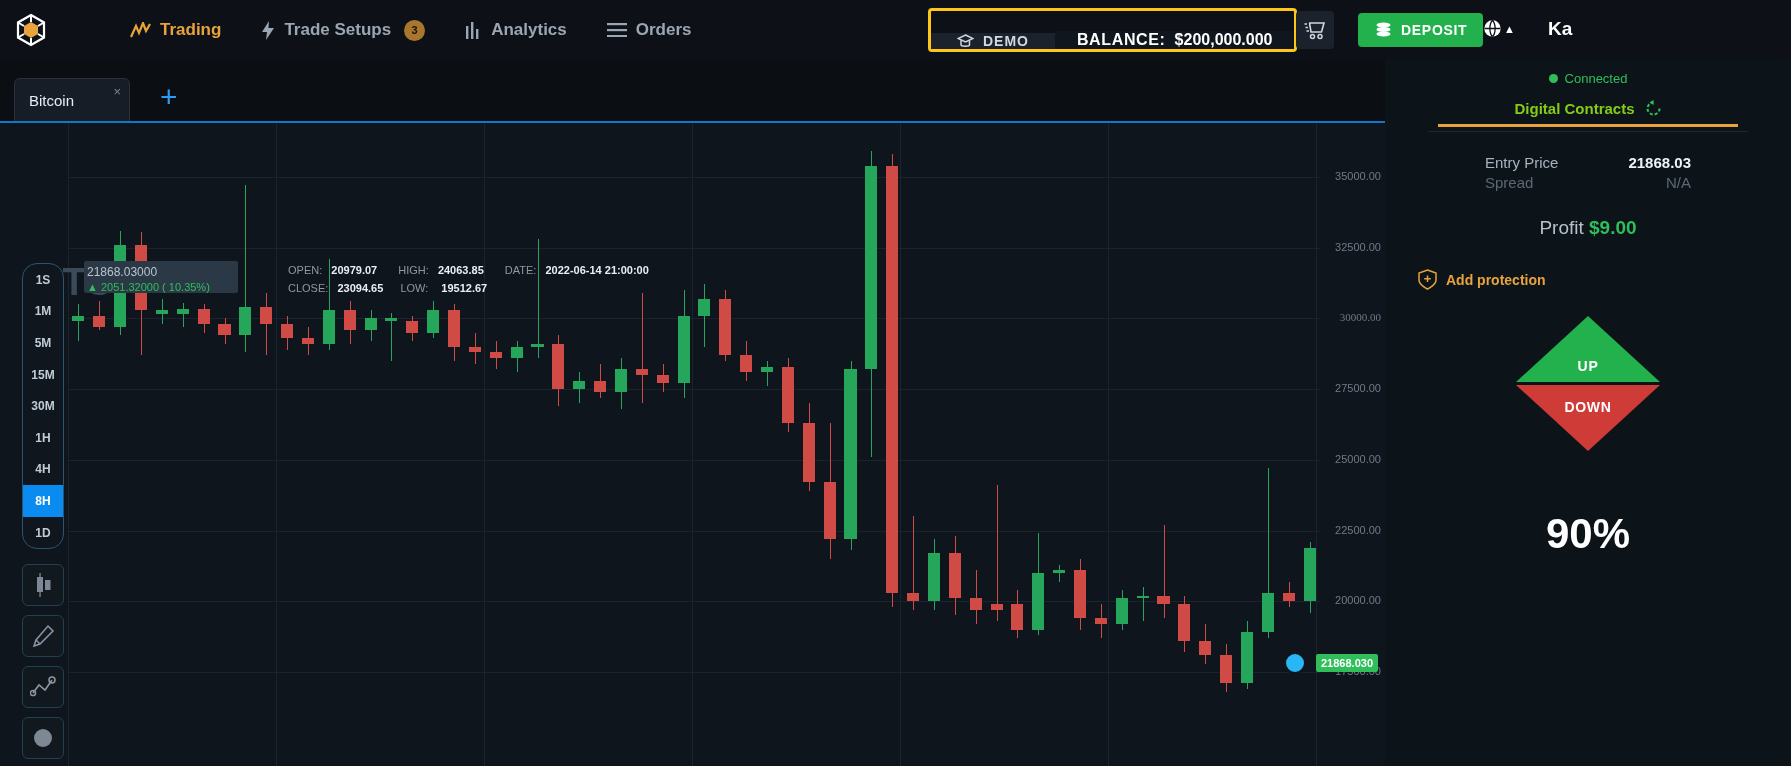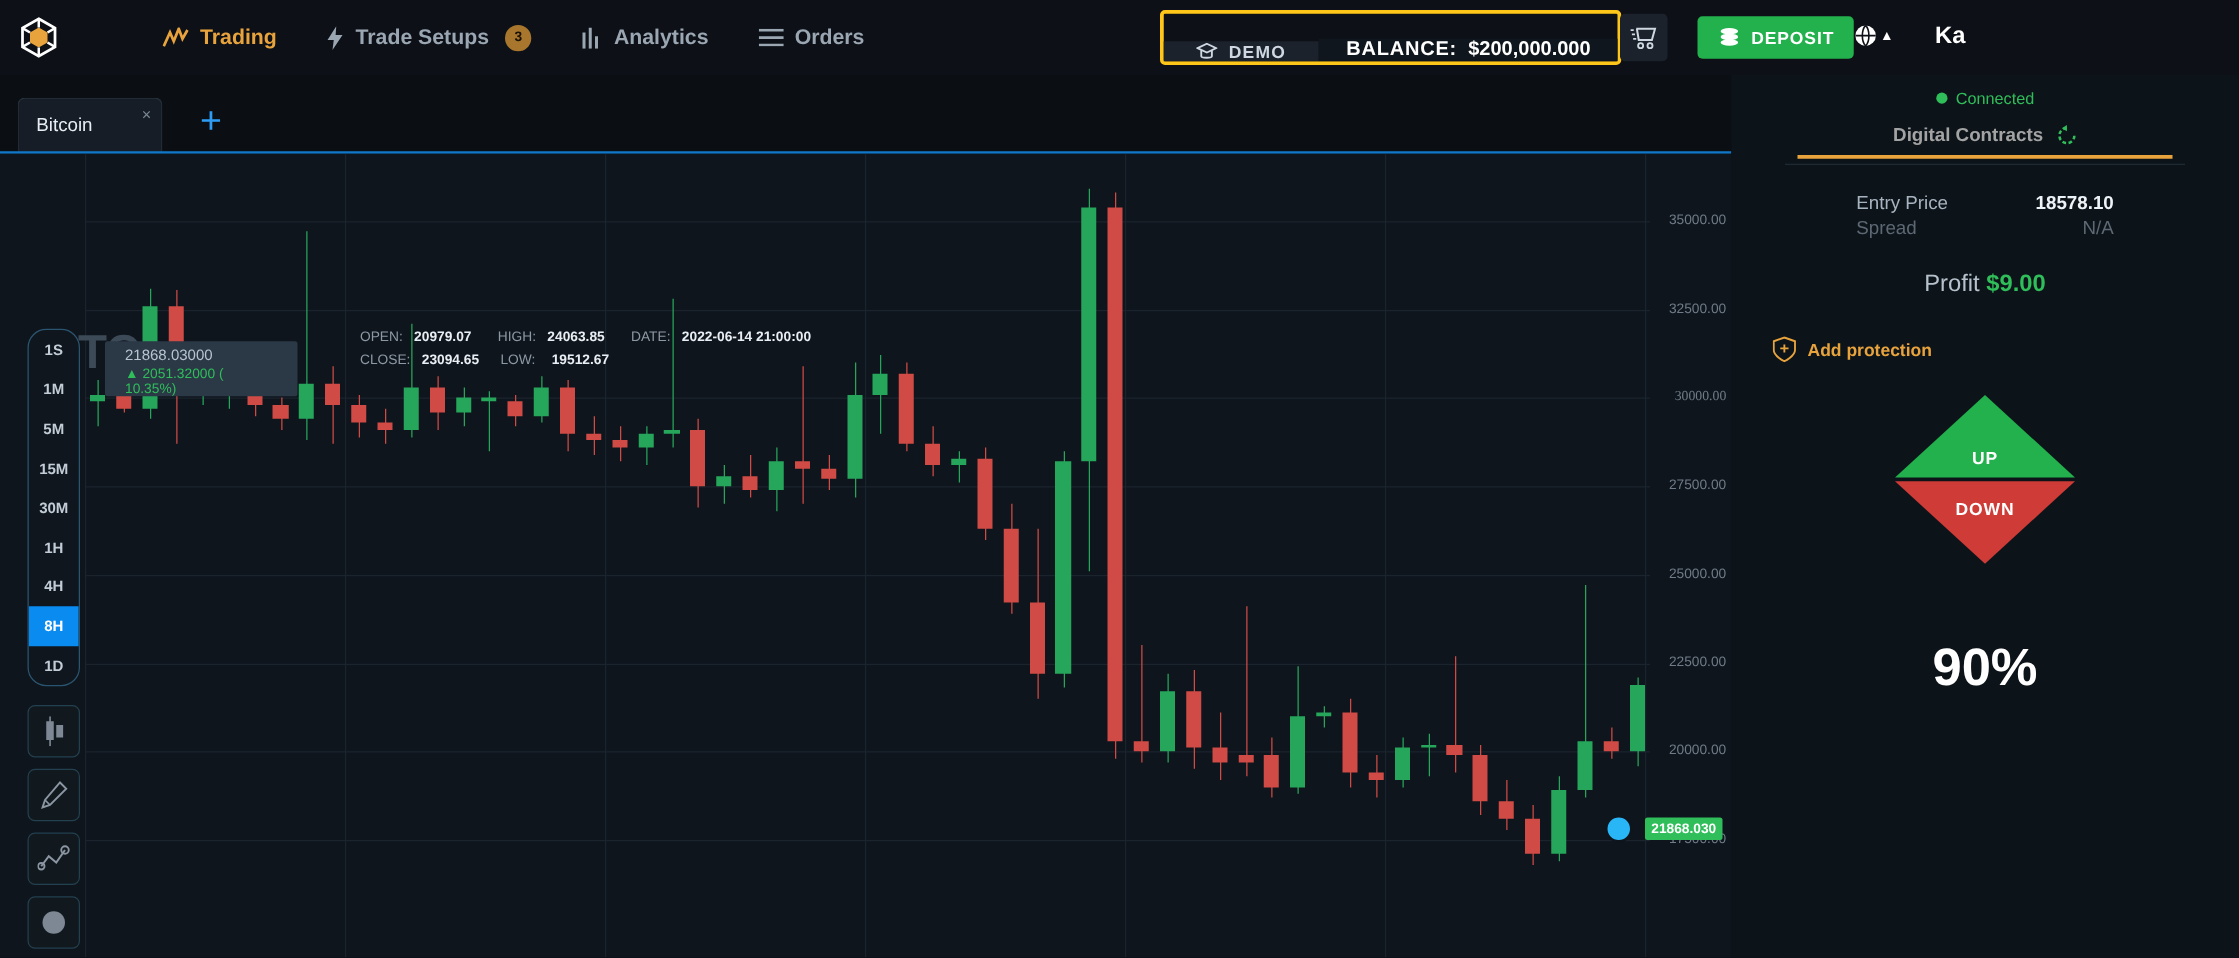--- a/index.html
+++ b/index.html
@@ -127,24 +127,23 @@
   .cbody { position:absolute; }
 
   .watermark {
     position:absolute; left:36px; top:138px;
     font-size:38px; font-weight:bold; color:#3c4957;
     letter-spacing:-1px; pointer-events:none;
   }
 
   .ohlc-tip {
     position:absolute; left:84px; top:138px;
-    width:154px; height:44px;
+    width:154px; height:32px;
     background:#2b3947; border-radius:2px;
-    padding:4px 16px;
-    margin-top:12px;
+    padding:4px 3px;
   }
   .ohlc-tip .p1 { font-size:12px; color:#b9c4d0; }
   .ohlc-tip .p2 { font-size:11px; color:#2fbe5a; margin-top:2px; }
 
   .ohlc-row {
     position:absolute; font-size:11px; color:#8d98a5; white-space:nowrap;
   }
   .ohlc-row b { color:#e8eef4; font-weight:bold; }
   .ohlc-row .k { display:inline-block; }
 
@@ -197,21 +196,21 @@
     background:#0d1419;
   }
   .conn {
     display:flex; align-items:center; justify-content:center; gap:7px;
     margin-top:11px; font-size:13px; color:#2fbe5a;
   }
   .conn .dot { width:9px; height:9px; border-radius:50%; background:#2fbe5a; }
   .dc-tab {
     margin:14px auto 0; width:300px;
     display:flex; align-items:center; justify-content:center; gap:10px;
-    font-size:15px; font-weight:bold; color:#a3a3a3;
+    font-size:15px; font-weight:bold; color:#84cc16;
     padding-bottom:7px;
     cursor:pointer;
   }
   .dc-underline { width:300px; height:3px; background:#e8a33d; margin:0 auto; }
   .dc-divider { width:320px; height:1px; background:#1d2a33; margin:4px auto 0; }
 
   .kv {
     width:206px; margin:22px auto 0;
     display:flex; justify-content:space-between; align-items:baseline;
   }
@@ -717,21 +716,21 @@
     <svg width="17" height="17" viewBox="0 0 17 17">
       <path d="M14.5 8.5 A6 6 0 1 1 8.5 2.5" stroke="#2fbe5a" stroke-width="2" fill="none" stroke-dasharray="3 2"></path>
       <path d="M8.5 0 L8.5 5 L4.5 2.5 Z" fill="#2fbe5a"></path>
     </svg>
   </div>
   <div class="dc-underline"></div>
   <div class="dc-divider"></div>
 
   <div class="kv">
     <span class="k">Entry Price</span>
-    <span class="v">18578.10</span>
+    <span class="v">21868.03</span>
   </div>
   <div class="kv dim" style="margin-top:3px">
     <span class="k">Spread</span>
     <span class="v">N/A</span>
   </div>
 
 
   <div class="profit">
     <span>Profit</span>
     <b>$9.00</b>

